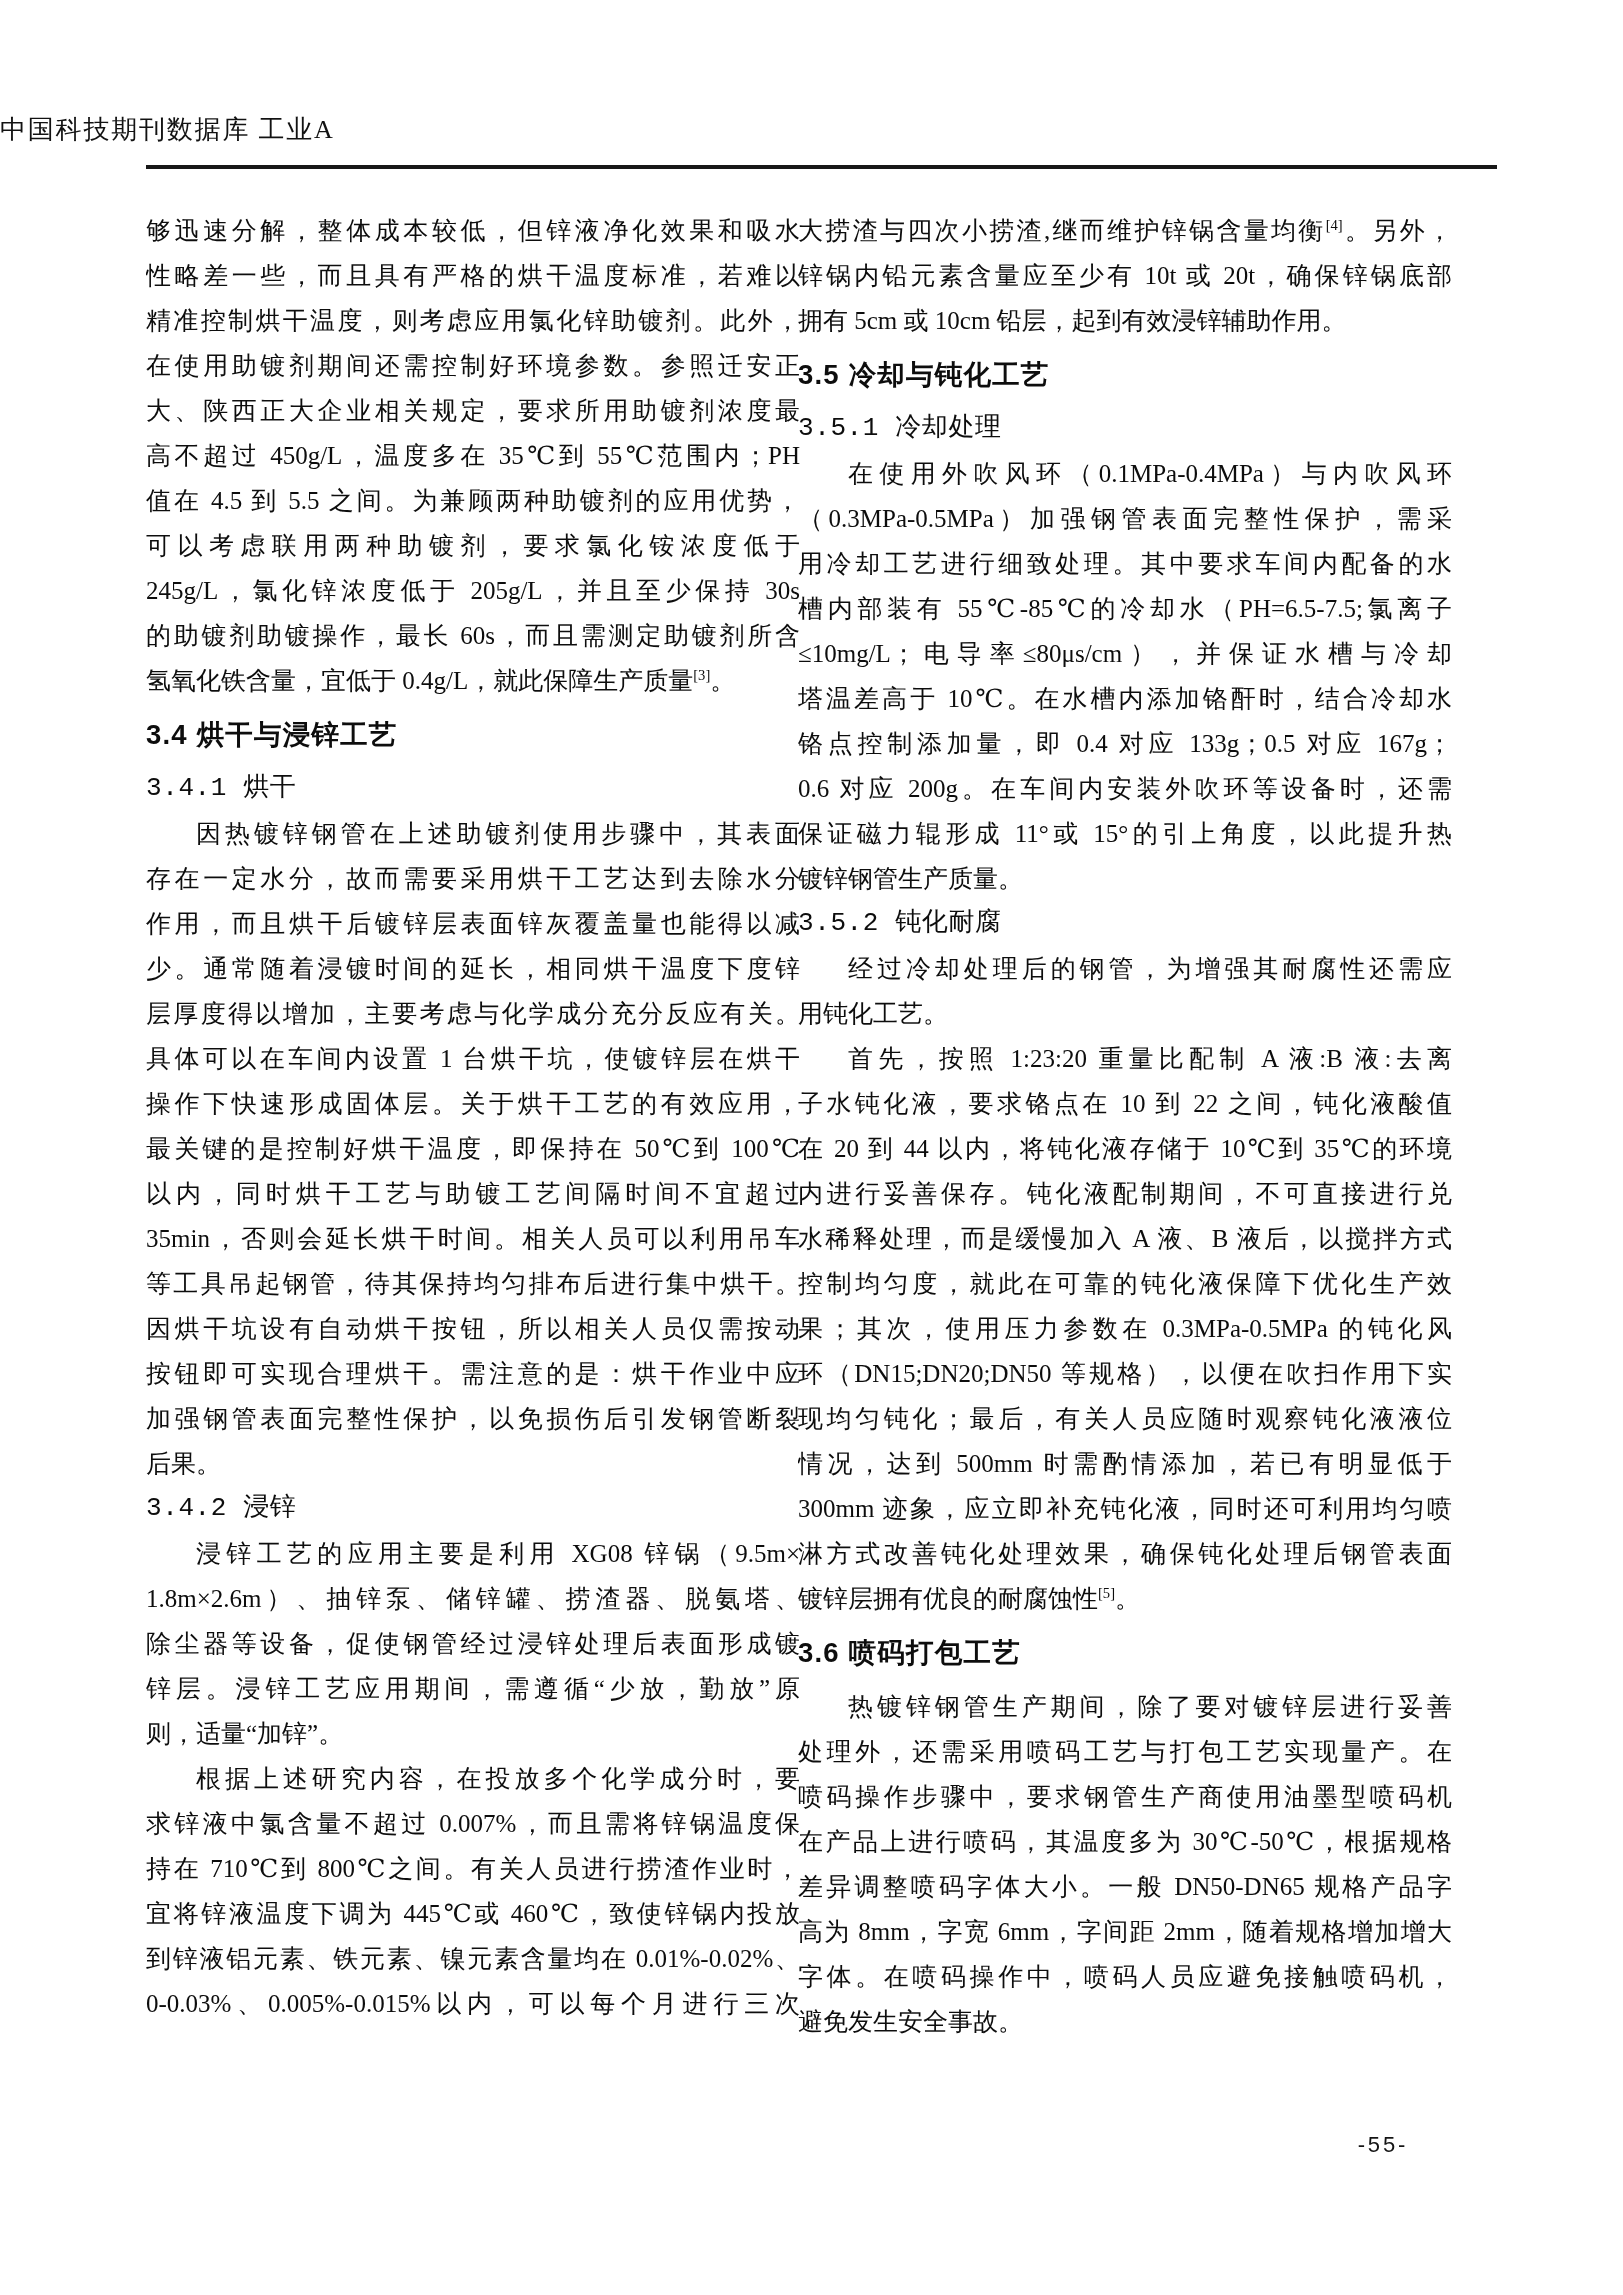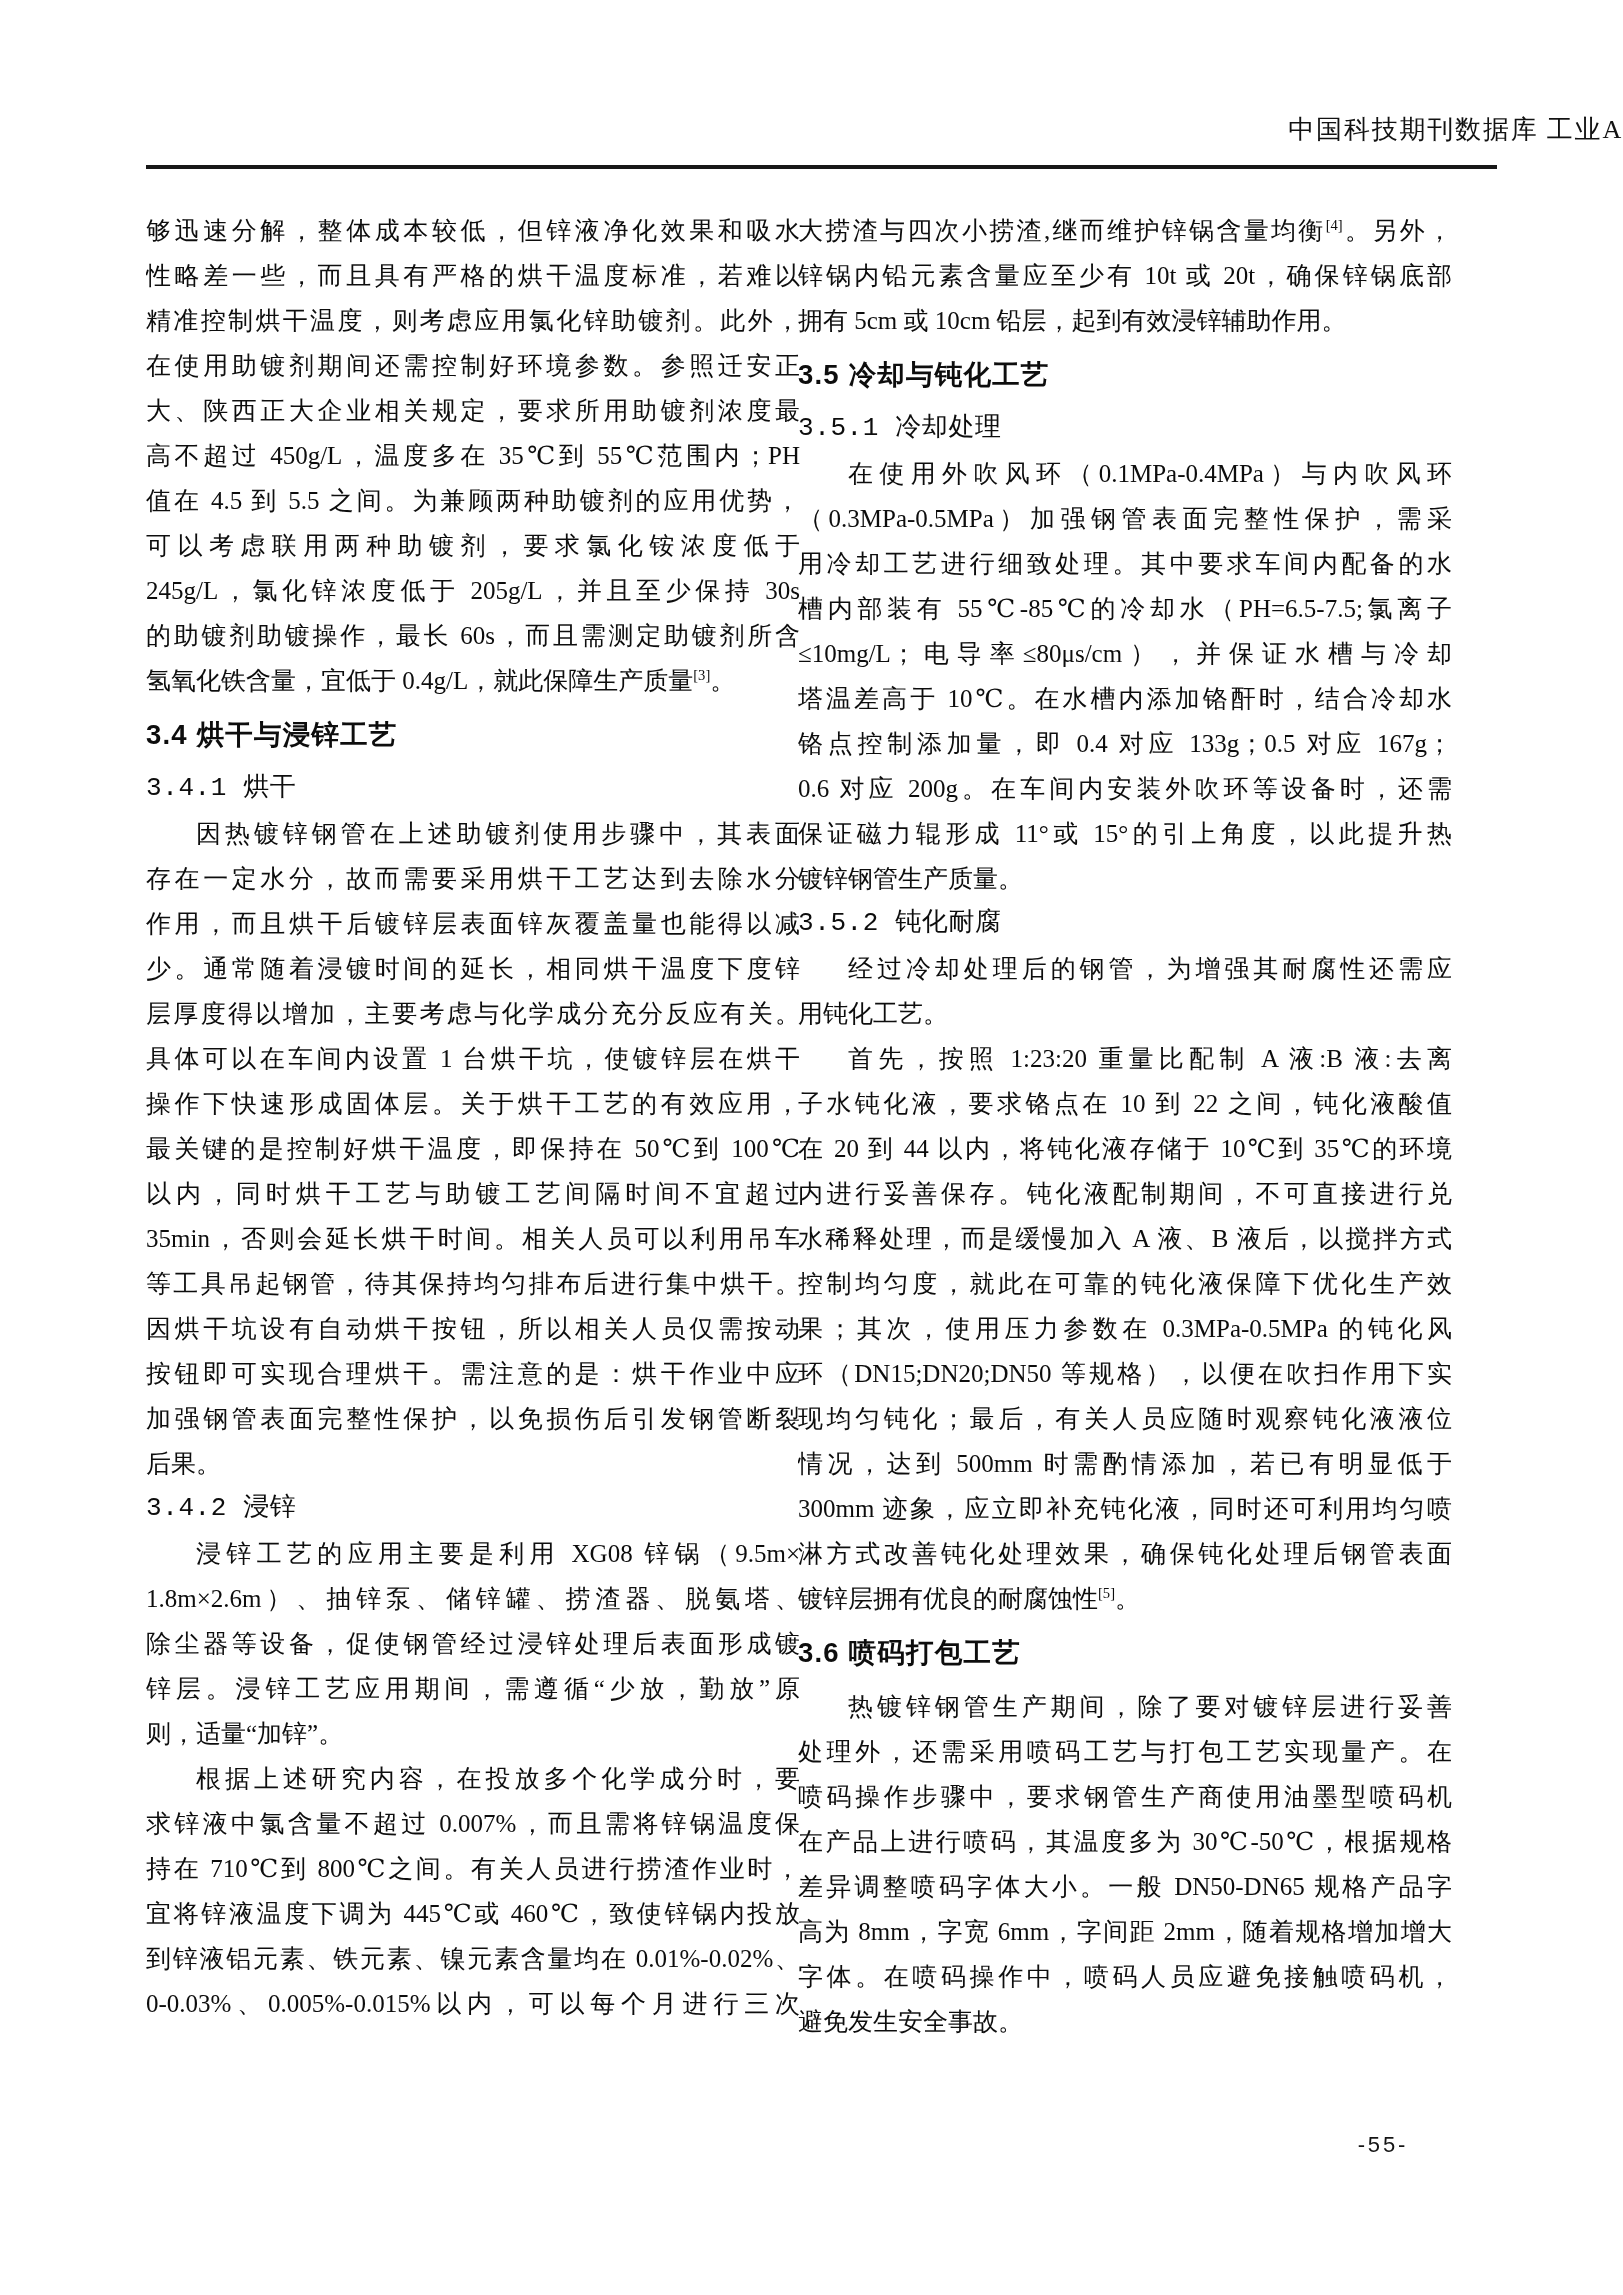--- a/index.html
+++ b/index.html
@@ -7,21 +7,21 @@
     position:relative;
     width:1623px; height:2295px;
     margin:0 auto;
     background:#ffffff;
     font-family:"Liberation Serif","DejaVu Serif",serif;
     color:#0d0d0d;
     overflow:hidden;
   }
   .header {
     position:absolute; top:112px; left:0; width:100%;
-    text-align:right;
+    text-align:left;
     font-size:26px; letter-spacing:1.8px;
     color:#121212;
     font-family:"Liberation Serif","DejaVu Serif",serif;
   }
   .header-rule {
     position:absolute; top:165px; left:146px;
     width:1351px; height:4.1px;
     background:#171717;
   }
   .column {

